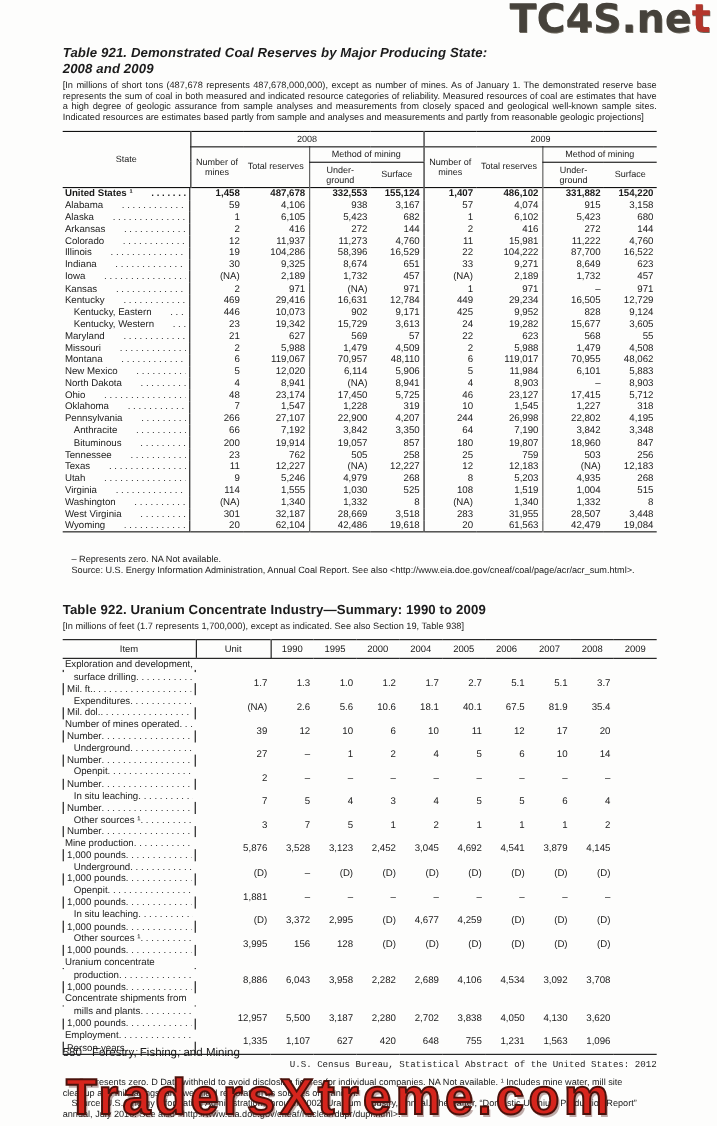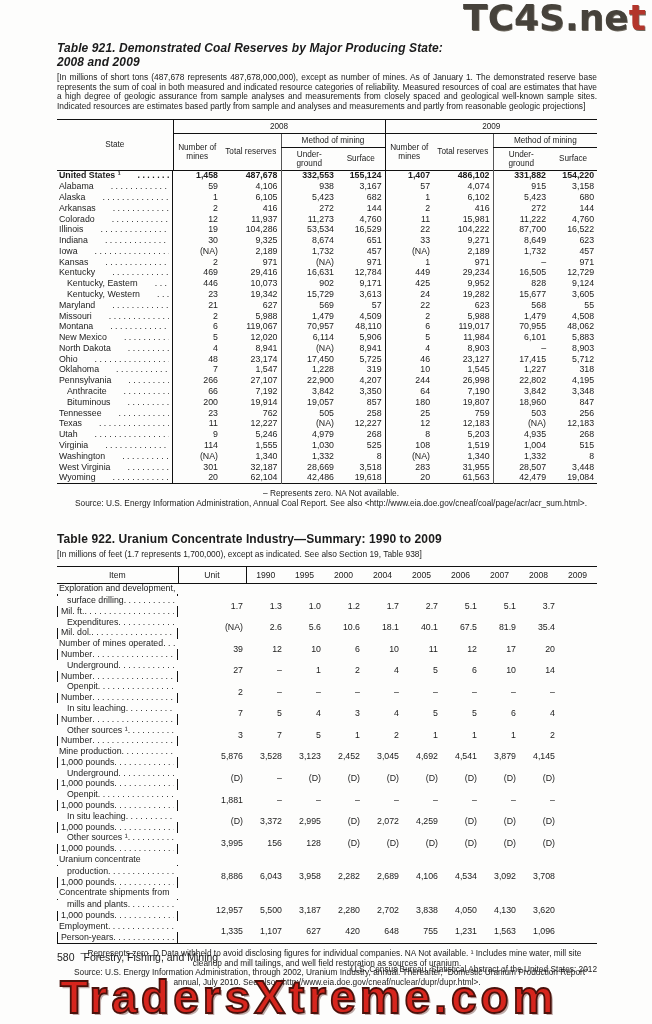--- a/index.html
+++ b/index.html
@@ -48,26 +48,26 @@
   #t921 td.lblcell { border-right:.9px solid #111;gap:17px; }
   #t921 td.c4 { border-left:.9px solid #111; }
   #t921 td.c2, #t921 td.c6 { border-left:.7px solid #555; }
 
   
   #t922 { margin-top:6px; }
   #t922 th { font-weight:normal; font-size:8.6px; padding:3px 2px 2.5px 2px; border-bottom:1px solid #111; text-align:center; }
   #t922 td.unitc { border-left:.9px solid #111; border-right:.9px solid #111; display:flex; align-items:baseline; overflow:hidden; padding-left:3px; }
   #t922 th.unit-h { border-left:.9px solid #111; border-right:.9px solid #111; }
 
-  .fnblock { margin-top:5px; font-size:8.3px; line-height:9.7px;text-align:center; }
+  .fnblock { margin-top:20px; font-size:8.3px; line-height:9.7px; }
   .fn { margin:0; text-indent:8px; }
 
   .footer-left { position:absolute; left:57px; top:951px; font-size:10.5px; }
   .footer-left .pgnum { margin-right:9px; }
-  .footer-right { position:absolute; right:55px; top:964px; font-size:8.3px; }
+  .footer-right { position:absolute; right:55px; top:964px; font-size:8.3px;font-family:Liberation Mono, monospace; }
 
   
   .wm { position:absolute; z-index:5; white-space:nowrap; }
   .wm-tc4s {
     top:-3px; right:6px; font-size:36px; font-weight:bold; color:#46423b;
     text-shadow:.6px .6px 0 #706b61;
     font-family:"DejaVu Sans", sans-serif;
   }
   .wm-tc4s .accent { color:#b3352b; }
   .wm-dlsub {
@@ -199,21 +199,21 @@
             <td class="num c6">11,222</td>
             <td class="num c7">4,760</td>
           </tr>
           <tr>
             <td class="lblcell">
               <span class="lbl">Illinois</span>
               <span class="dots"></span>
             </td>
             <td class="num c0">19</td>
             <td class="num c1">104,286</td>
-            <td class="num c2">53,534</td>
+            <td class="num c2">58,396</td>
             <td class="num c3">16,529</td>
             <td class="num c4">22</td>
             <td class="num c5">104,222</td>
             <td class="num c6">87,700</td>
             <td class="num c7">16,522</td>
           </tr>
           <tr>
             <td class="lblcell">
               <span class="lbl">Indiana</span>
               <span class="dots"></span>
@@ -789,21 +789,21 @@
               <span class="dots"></span>
             </td>
             <td class="lblcell unitc">
               <span class="lbl">1,000 pounds</span>
               <span class="dots"></span>
             </td>
             <td class="num y0">(D)</td>
             <td class="num y1">3,372</td>
             <td class="num y2">2,995</td>
             <td class="num y3">(D)</td>
-            <td class="num y4">2,072</td>
+            <td class="num y4">4,677</td>
             <td class="num y5">4,259</td>
             <td class="num y6">(D)</td>
             <td class="num y7">(D)</td>
             <td class="num y8">(D)</td>
           </tr>
           <tr>
             <td class="lblcell ind1">
               <span class="lbl">Other sources ¹</span>
               <span class="dots"></span>
             </td>

